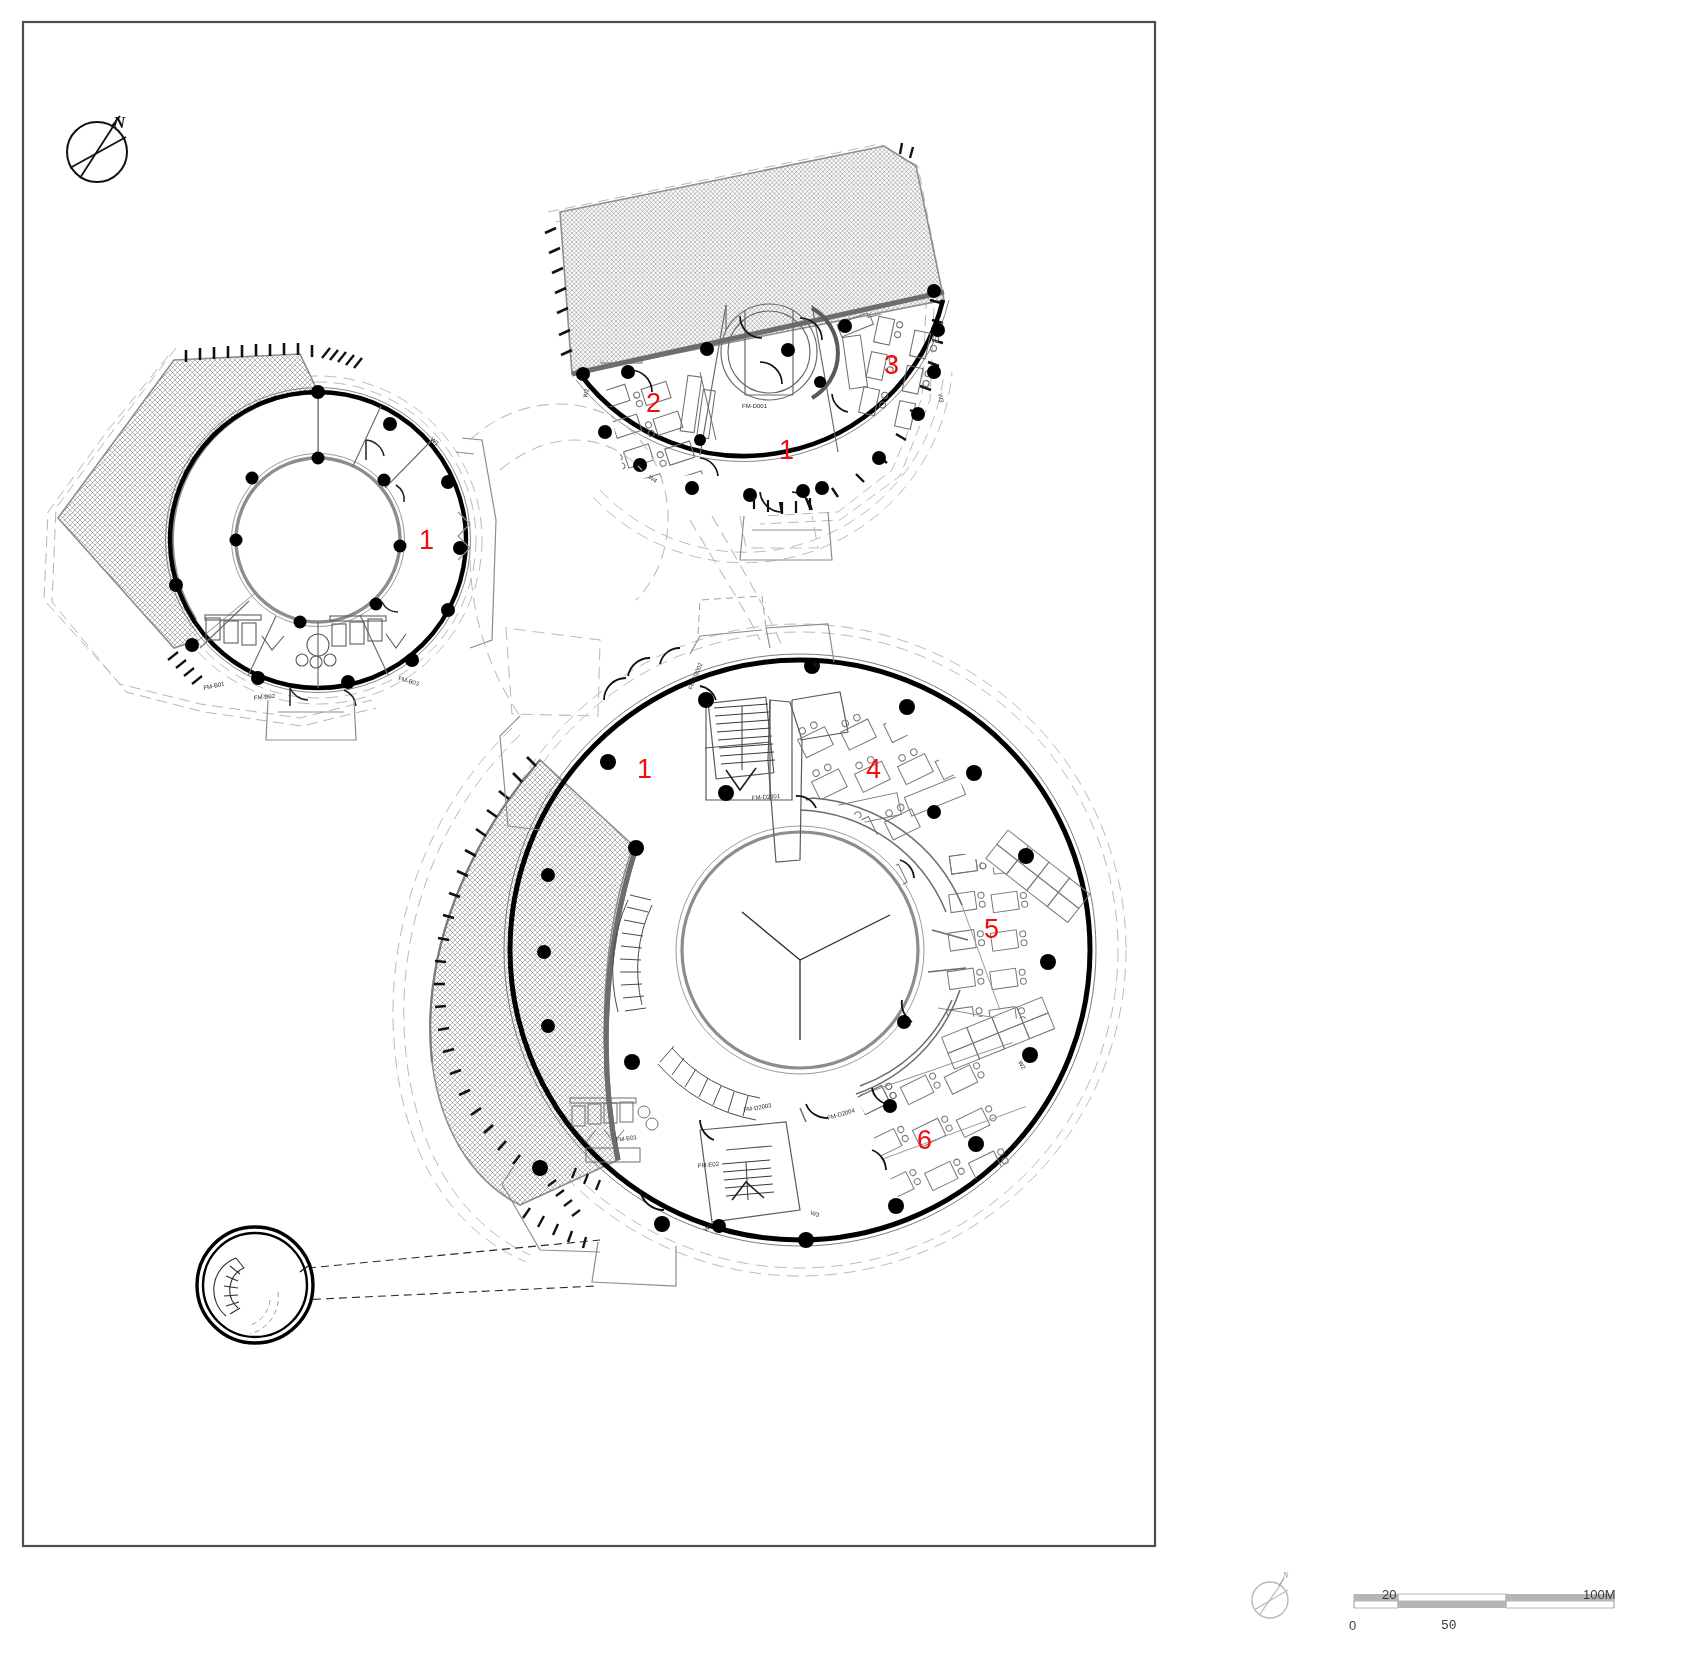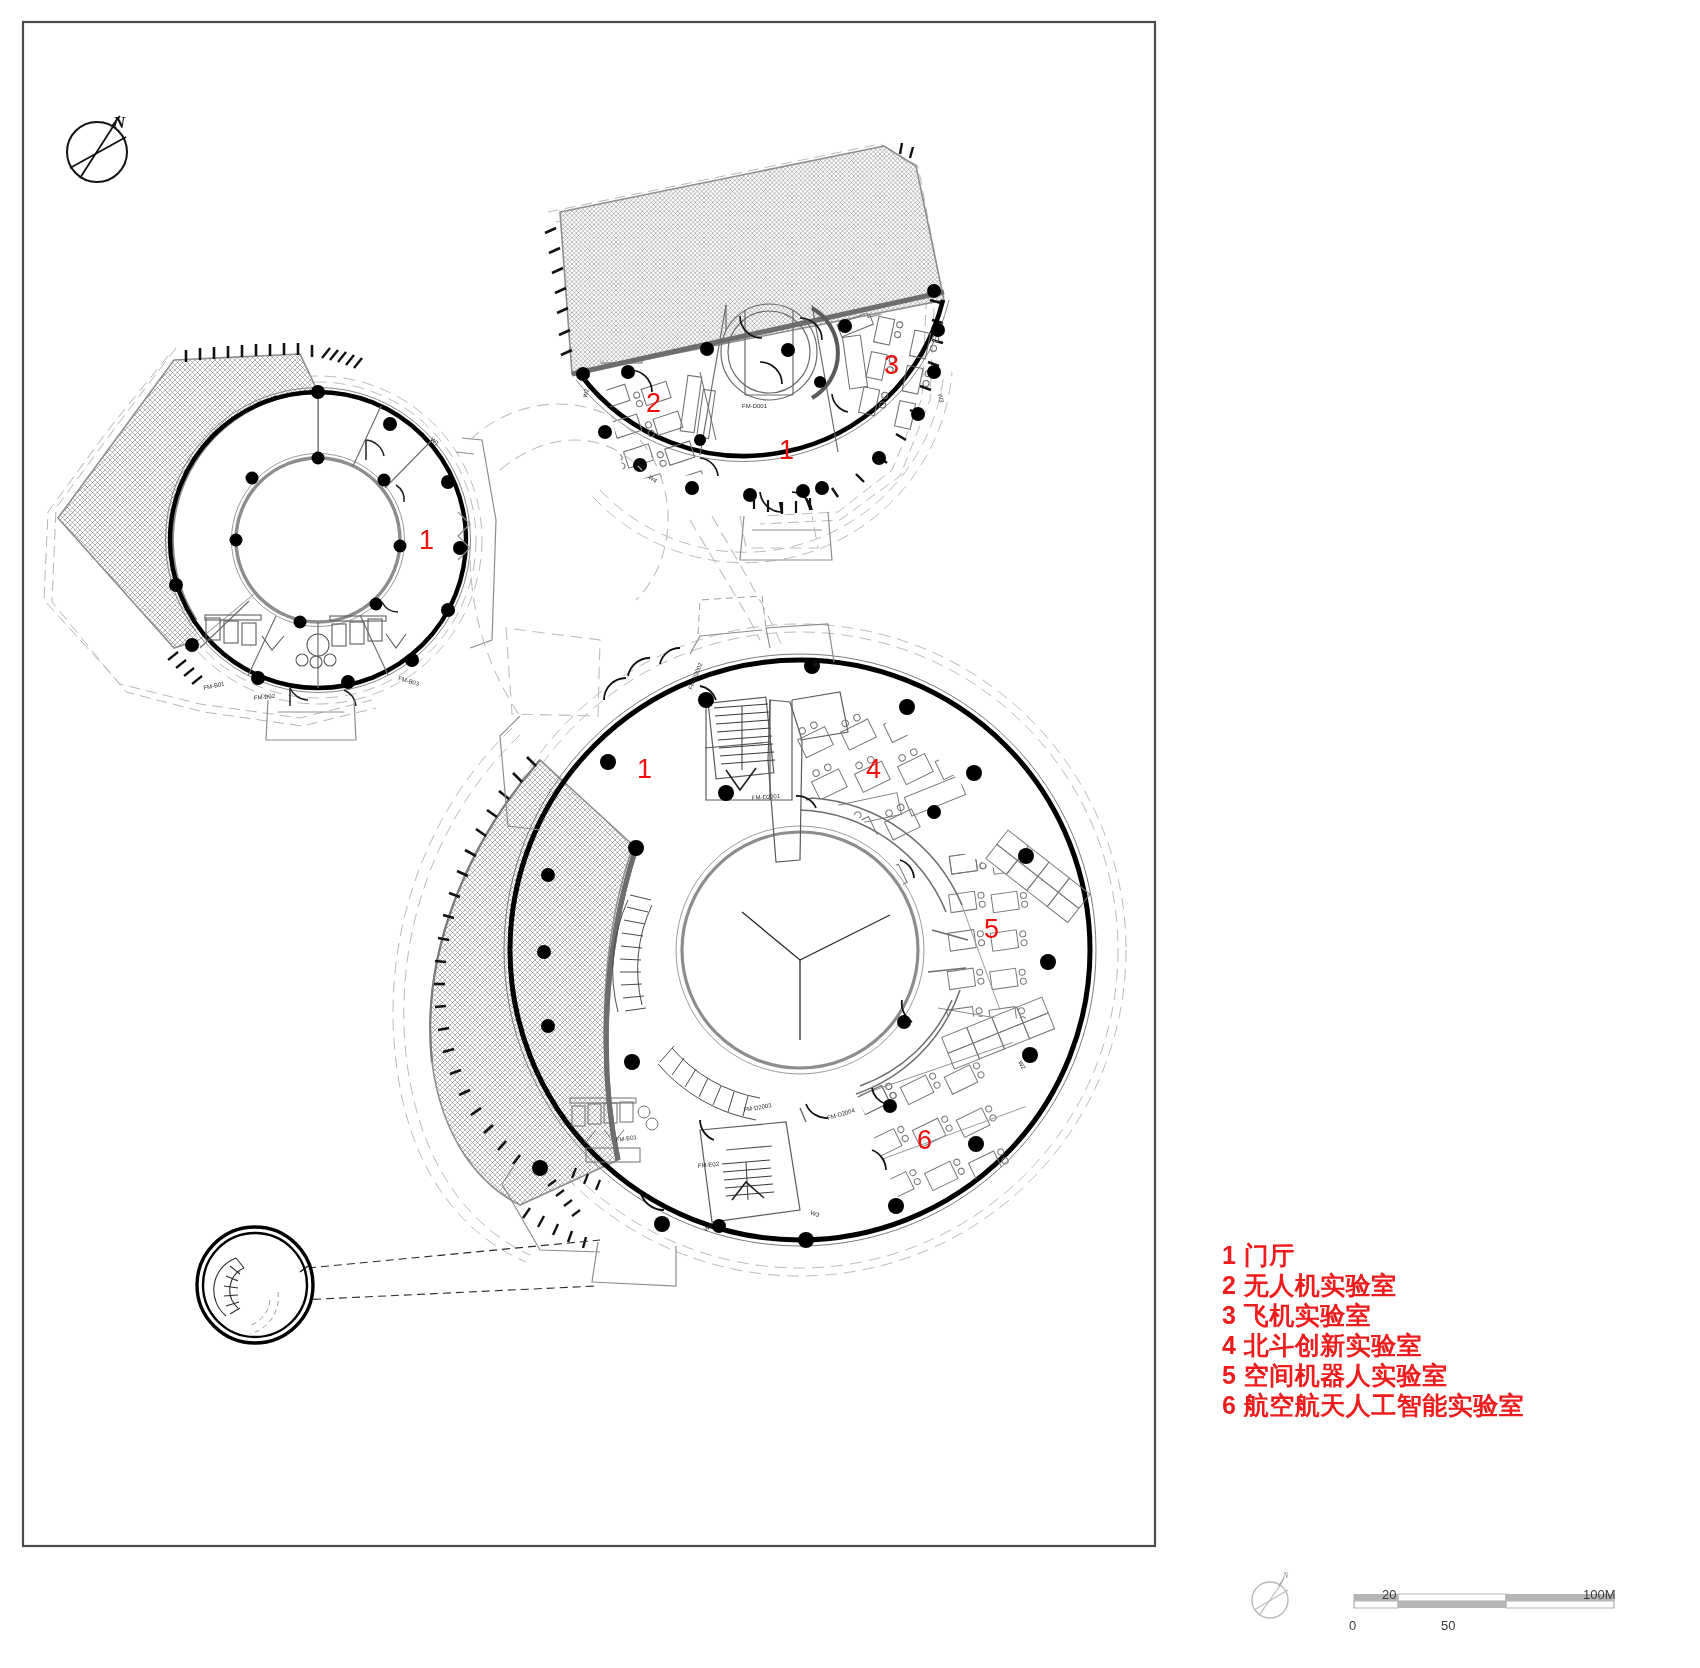--- a/index.html
+++ b/index.html
@@ -768,29 +768,21 @@
 
   <span class="roomnum" style="left:419px;top:527px;">1</span>
   <span class="roomnum" style="left:646px;top:390px;">2</span>
   <span class="roomnum" style="left:884px;top:352px;">3</span>
   <span class="roomnum" style="left:779px;top:437px;">1</span>
   <span class="roomnum" style="left:637px;top:756px;">1</span>
   <span class="roomnum" style="left:866px;top:756px;">4</span>
   <span class="roomnum" style="left:984px;top:916px;">5</span>
   <span class="roomnum" style="left:917px;top:1127px;">6</span>
 
-  <div class="legend">
-    <span class="row">1 门厅</span>
-    <span class="row">2 无人机实验室</span>
-    <span class="row">3 飞机实验室</span>
-    <span class="row">4 北斗创新实验室</span>
-    <span class="row">5 空间机器人实验室</span>
-    <span class="row">6 航空航天人工智能实验室</span>
-  </div>
 
   <div class="scalewrap">
     <span class="scalelbl" style="left:104px;top:50px;">0</span>
     <span class="scalelbl" style="left:137px;top:19px;">20</span>
-    <span class="scalelbl" style="left:196px;top:50px;">50</span>
+    <span class="scalelbl" style="left:196px;top:50px;font-family:Liberation Mono, monospace;">50</span>
     <span class="scalelbl" style="left:338px;top:19px;">100M</span>
   </div>
 
 </div>
 
 </body></html>

